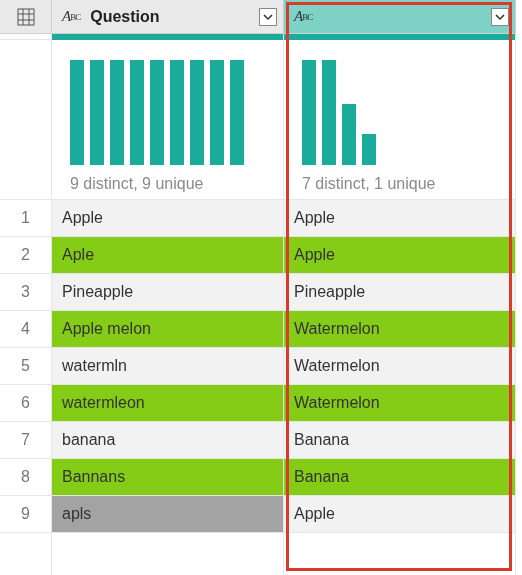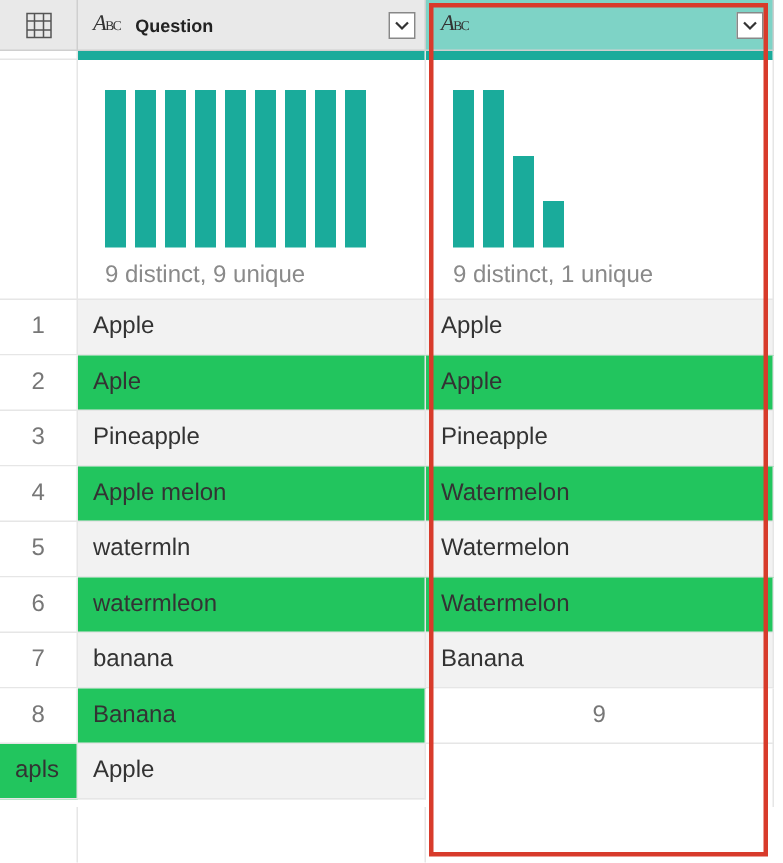--- a/index.html
+++ b/index.html
@@ -48,21 +48,21 @@
     margin-left: 4px;
     letter-spacing: -1px;
   }
   .type-icon sup, .type-icon sub {
     font-size: 9px;
     line-height: 0;
     font-style: normal;
   }
   .col-name {
     font-weight: 600;
-    font-size: 12px;
+    font-size: 16px;
     color: #222;
     flex: 1;
   }
   .filter-btn {
     width: 18px;
     height: 18px;
     border: 1px solid #888;
     background: #fff;
     display: flex;
     align-items: center;
@@ -111,21 +111,21 @@
     margin-top: 10px;
   }
   
   .cell {
     border-right: 1px solid #e6e6e6;
     border-bottom: 1px solid #e6e6e6;
     height: 37px;
     display: flex;
     align-items: center;
     padding: 0 10px;
-    background: #22c55e;
+    background: #84cc16;
     font-size: 16px;
     color: #333;
   }
   .cell.rownum {
     justify-content: center;
     color: #777;
     background: #fff;
     padding: 0;
   }
   
@@ -208,21 +208,21 @@
         </div>
         <div class="stats">9 distinct, 9 unique</div>
       </div>
       <div class="profile-cell col">
         <div class="histo">
           <div class="barv" style="height: 100%;"></div>
           <div class="barv" style="height: 100%;"></div>
           <div class="barv" style="height: 58%;"></div>
           <div class="barv" style="height: 30%;"></div>
         </div>
-        <div class="stats">9 distinct, 1 unique</div>
+        <div class="stats">7 distinct, 1 unique</div>
       </div>
       <div class="cell rownum row-alt-num alt">
         <span>1</span>
       </div>
       <div class="cell alt" style="background: rgb(242, 242, 242);">
         <span>Apple</span>
       </div>
       <div class="cell alt" style="background: rgb(242, 242, 242);">
         <span>Apple</span>
       </div>
@@ -277,26 +277,29 @@
       <div class="cell alt" style="background: rgb(242, 242, 242);">
         <span>banana</span>
       </div>
       <div class="cell alt" style="background: rgb(242, 242, 242);">
         <span>Banana</span>
       </div>
       <div class="cell rownum">
         <span>8</span>
       </div>
       <div class="cell">
+        <span>Bannans</span>
+      </div>
+      <div class="cell">
         <span>Banana</span>
       </div>
       <div class="cell rownum row-alt-num alt">
         <span>9</span>
       </div>
-      <div class="cell alt" style="background: #22c55e;">
+      <div class="cell alt" style="background: #a3a3a3;">
         <span>apls</span>
       </div>
       <div class="cell alt" style="background: rgb(242, 242, 242);">
         <span>Apple</span>
       </div>
       <div class="bottom-cell"></div>
       <div class="bottom-cell"></div>
       <div class="bottom-cell"></div>
     </div>
   <div class="highlight-box" id="hlbox" style="left: 286px; top: 2px; width: 226px; height: 569px;"></div>

